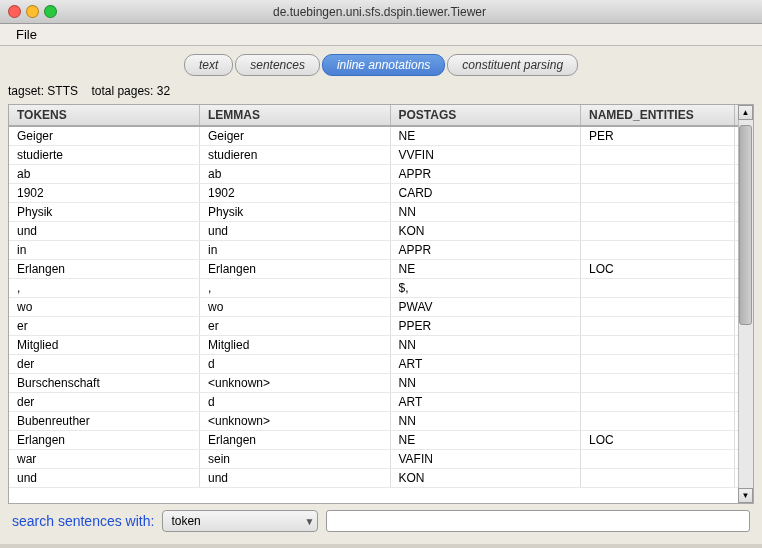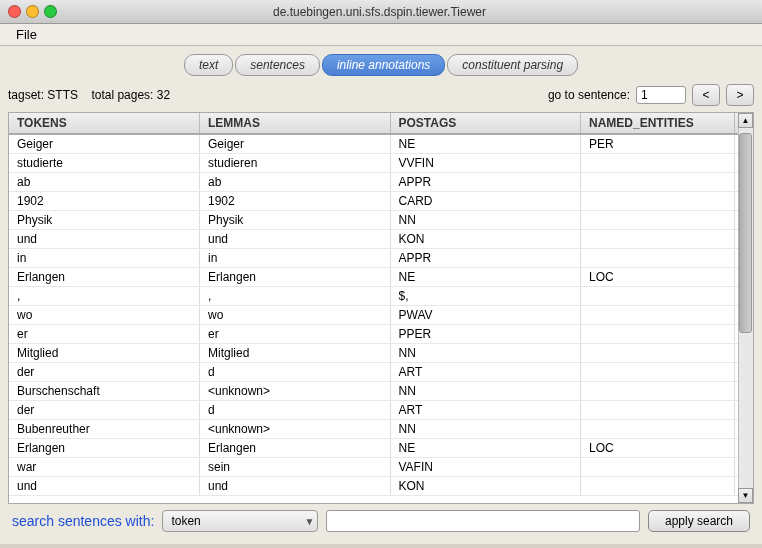--- a/index.html
+++ b/index.html
@@ -268,26 +268,20 @@
     <div class="tab">sentences</div>
     <div class="tab active">inline annotations</div>
     <div class="tab">constituent parsing</div>
   </div>
 
   <div class="info-bar">
     <div class="info-left">
       <span>tagset: STTS</span>
       &nbsp;&nbsp;
       <span>total pages: 32</span>
-    </div>
-    <div class="info-right">
-      <span>go to sentence:</span>
-      <input class="nav-input" type="text" value="1" style="">
-      <button class="nav-btn">&lt;</button>
-      <button class="nav-btn">&gt;</button>
     </div>
   </div>
 
   <div class="table-container">
     <div class="table-scroll-wrapper">
       <table class="data-table">
         <thead>
           <tr>
             <th class="col-tokens">TOKENS</th>
             <th class="col-lemmas">LEMMAS</th>
@@ -445,15 +439,14 @@
     <div class="search-select-wrapper">
       <select class="search-select">
         <option>token</option>
         <option>lemma</option>
         <option>postag</option>
         <option>named entity</option>
       </select>
       <span class="select-arrow">▼</span>
     </div>
     <input class="search-text-input" type="text" style="">
-    <button class="apply-btn">apply search</button>
   </div>
 </div>
 
 </body></html>

